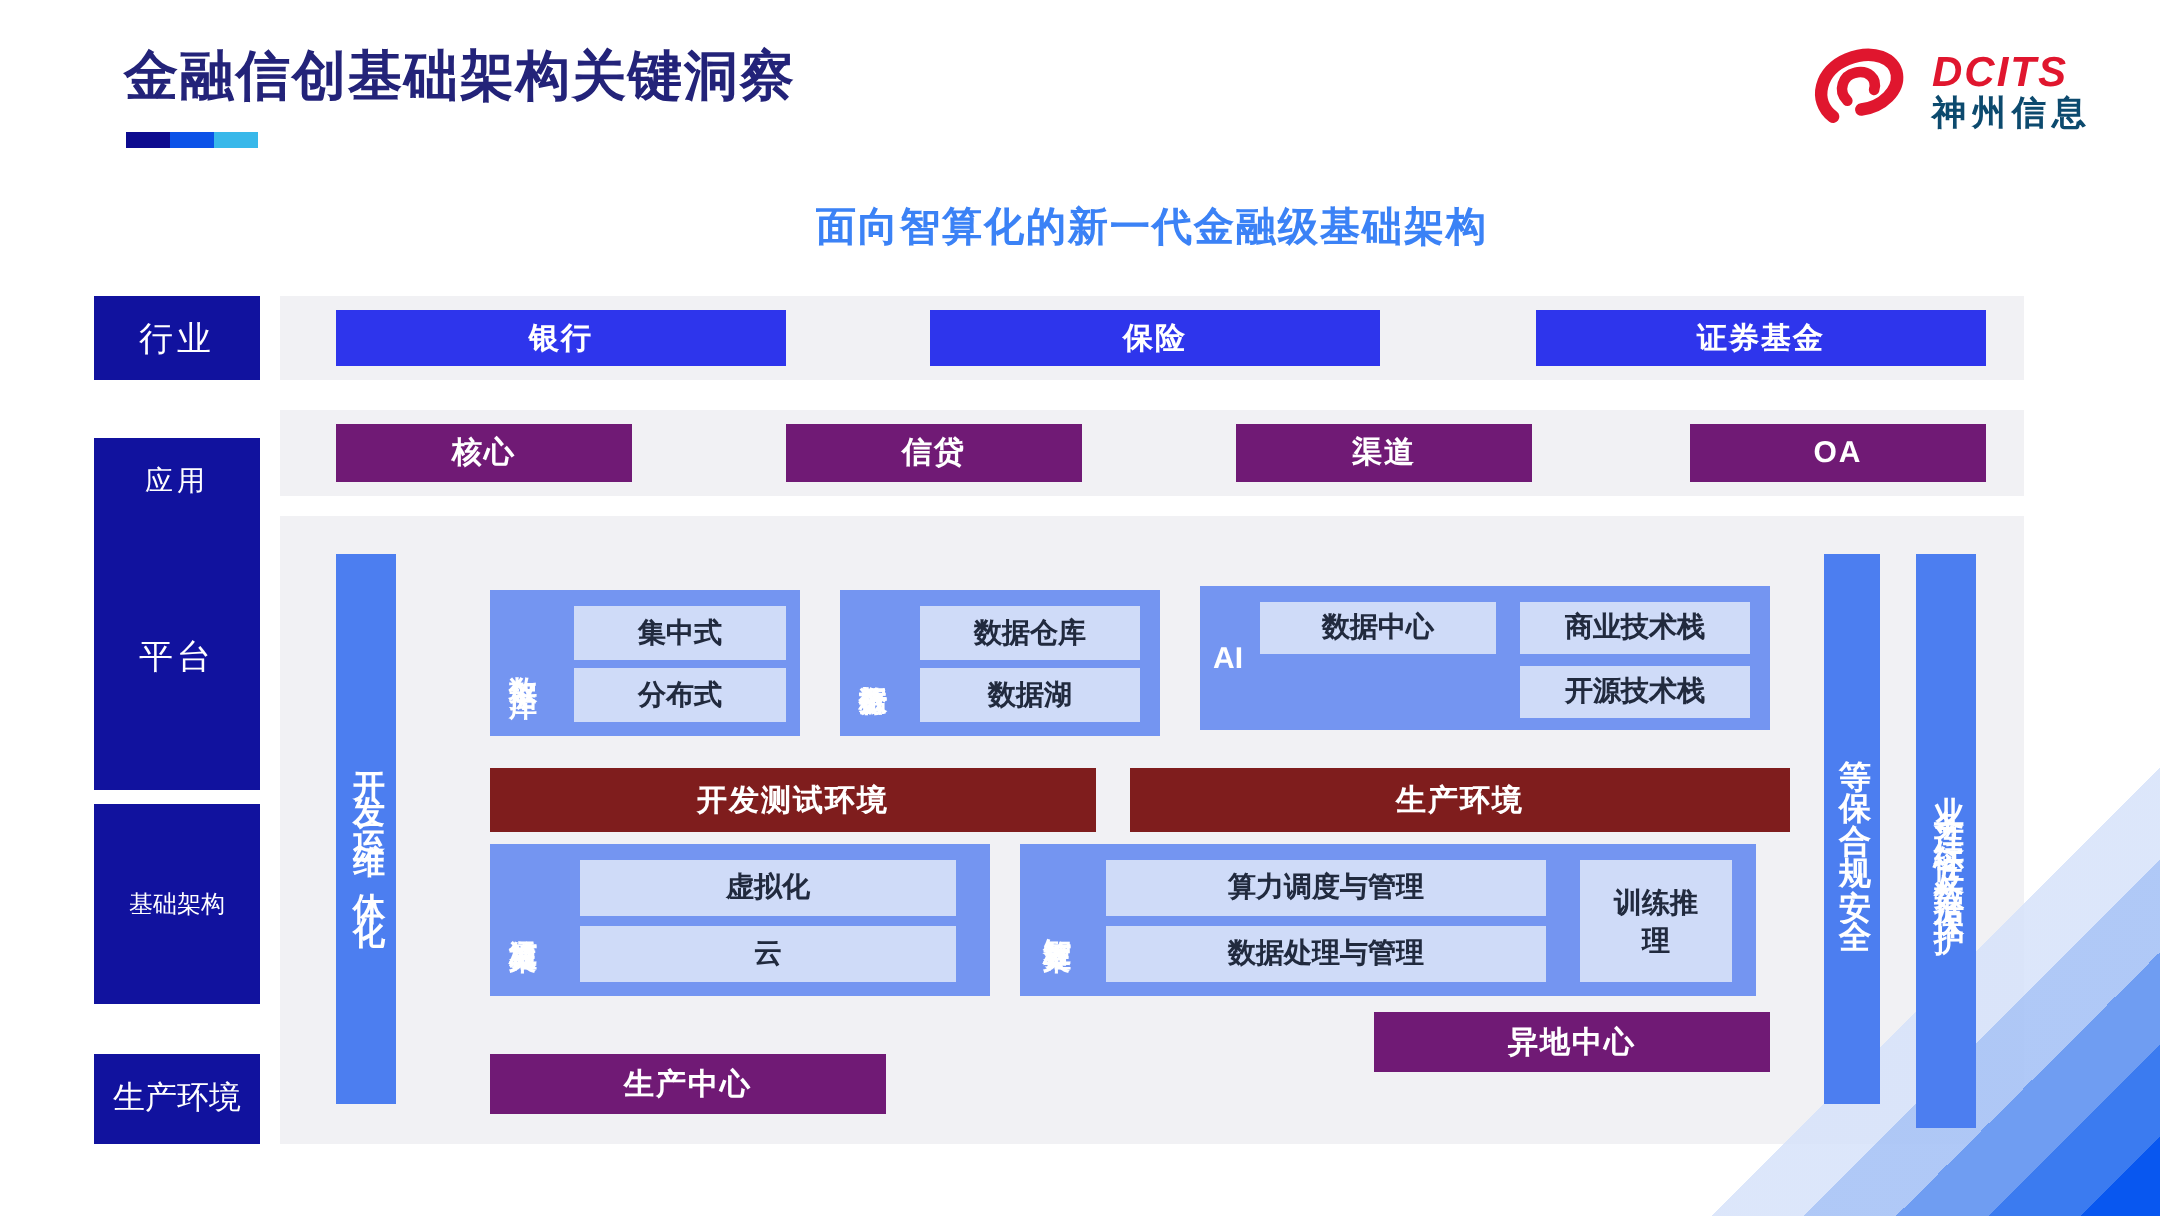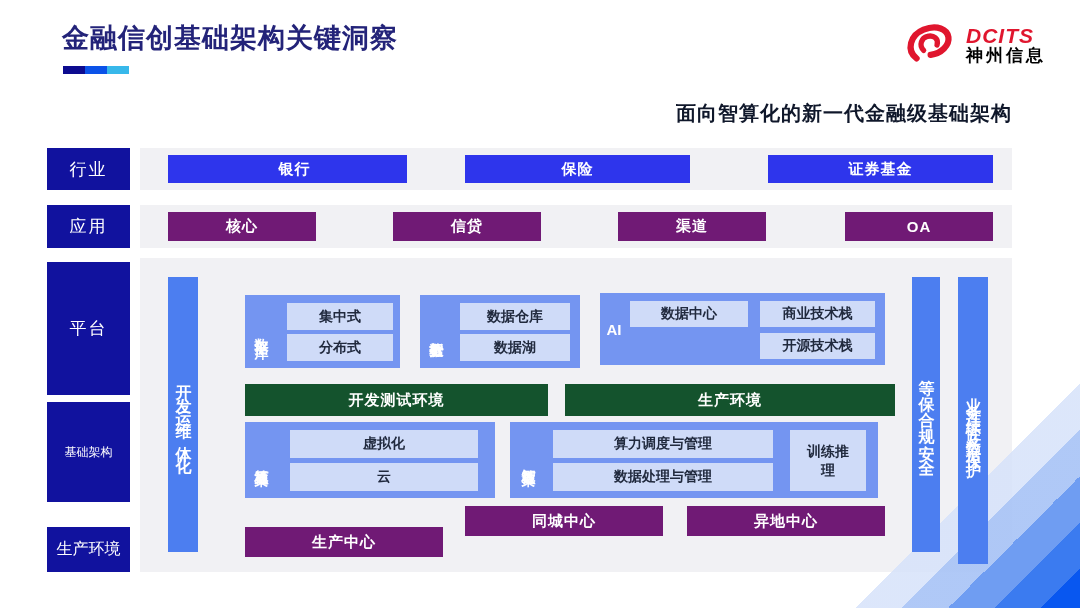--- a/index.html
+++ b/index.html
@@ -8,31 +8,31 @@
     background:#ffffff;font-family:"Liberation Sans","DejaVu Sans",sans-serif;
   }
   .abs{position:absolute;}
   
   .page-title{left:62px;top:20px;font-size:27px;font-weight:bold;color:#232379;letter-spacing:1px;}
   .underline{left:63px;top:66px;width:66px;height:8px;display:flex;}
   .underline span{flex:1;height:100%;}
   .logo{right:34px;top:18px;display:flex;align-items:center;gap:8px;}
   .logo-text{display:flex;flex-direction:column;line-height:1.05;}
   .logo-brand{font-size:21px;font-weight:bold;color:#e0162e;font-style:italic;letter-spacing:1px;}
-  .logo-company{font-size:17px;font-weight:bold;color:#000000;letter-spacing:3px;}
-  .subtitle{left:140px;top:100px;width:872px;text-align:right;font-size:20px;font-weight:bold;color:#0f172a;letter-spacing:1px;}
+  .logo-company{font-size:17px;font-weight:bold;color:#0c4a6e;letter-spacing:3px;}
+  .subtitle{left:140px;top:100px;width:872px;text-align:center;font-size:20px;font-weight:bold;color:#3b82f6;letter-spacing:1px;}
   
   .rail{background:#11129e;color:#fff;font-weight:normal;display:flex;align-items:center;justify-content:center;letter-spacing:2px;}
   
   .grayband{background:#f1f1f4;}
   
   .btn{display:flex;align-items:center;justify-content:center;color:#fff;font-weight:bold;font-size:15px;letter-spacing:1px;}
   .btn-strong{background:#2e35ec;}
   .btn-mid{background:#701a75;}
-  .btn-env{background:#14532d;}
+  .btn-env{background:#7f1d1d;}
   
   .group{background:#7495f1;position:absolute;}
   .group-label-v{position:absolute;color:#fff;font-weight:bold;font-size:14px;
     writing-mode:vertical-rl;text-orientation:upright;letter-spacing:3px;
     top:0;bottom:0;display:flex;align-items:center;justify-content:center;}
   .chip{position:absolute;background:#cfdbf8;color:#212a3e;font-size:14px;font-weight:bold;
     display:flex;align-items:center;justify-content:center;}
   
   .vbar{background:#4c7ef0;color:#fff;font-weight:bold;
     writing-mode:vertical-rl;text-orientation:upright;
@@ -66,25 +66,25 @@
   <span class="logo-text">
     <span class="logo-brand">DCITS</span>
     <span class="logo-company">神州信息</span>
   </span>
 </div>
 
 <div class="abs subtitle">面向智算化的新一代金融级基础架构</div>
 
 <div class="abs rail" style="left:47px;top:148px;width:83px;height:42px;font-size:17px;">行业</div>
 <div class="abs grayband" style="left:140px;top:148px;width:872px;height:42px;"></div>
-<div class="abs btn btn-strong" style="left:168px;top:155px;width:225px;height:28px;padding-left:14px;">银行</div>
+<div class="abs btn btn-strong" style="left:168px;top:155px;width:225px;height:28px;">银行</div>
 <div class="abs btn btn-strong" style="left:465px;top:155px;width:225px;height:28px;">保险</div>
 <div class="abs btn btn-strong" style="left:768px;top:155px;width:225px;height:28px;">证券基金</div>
 
-<div class="abs rail" style="left:47px;top:205px;width:83px;height:43px;font-size:17px;">应用</div>
+<div class="abs rail" style="left:47px;top:219px;width:83px;height:43px;font-size:14px;">应用</div>
 <div class="abs grayband" style="left:140px;top:205px;width:872px;height:43px;"></div>
 <div class="abs btn btn-mid" style="left:168px;top:212px;width:148px;height:29px;">核心</div>
 <div class="abs btn btn-mid" style="left:393px;top:212px;width:148px;height:29px;">信贷</div>
 <div class="abs btn btn-mid" style="left:618px;top:212px;width:148px;height:29px;">渠道</div>
 <div class="abs btn btn-mid" style="left:845px;top:212px;width:148px;height:29px;">OA</div>
 
 <div class="abs rail" style="left:47px;top:262px;width:83px;height:133px;font-size:17px;">平台</div>
 <div class="abs rail" style="left:47px;top:402px;width:83px;height:100px;font-size:12px;letter-spacing:0;">基础架构</div>
 <div class="abs rail" style="left:47px;top:527px;width:83px;height:45px;font-size:16px;letter-spacing:0;">生产环境</div>
 
@@ -121,20 +121,19 @@
   </div>
 
   <div class="group" style="left:370px;top:164px;width:368px;height:76px;">
     <div class="group-label-v" style="left:8px;width:22px;letter-spacing:1px;">智算框架</div>
     <div class="chip" style="left:43px;top:41px;width:220px;height:28px;">数据处理与管理</div>
     <div class="chip" style="left:43px;top:8px;width:220px;height:28px;">算力调度与管理</div>
     <div class="chip" style="left:280px;top:8px;width:76px;height:61px;line-height:1.35;text-align:center;padding:0 16px;box-sizing:border-box;">训练推理</div>
   </div>
 
   <div class="btn btn-mid abs" style="left:105px;top:248px;width:198px;height:30px;margin-top:21px;">生产中心</div>
-  <div class="btn btn-mid abs" style="left:325px;top:248px;width:198px;height:30px;">同城中心</div>
   <div class="btn btn-mid abs" style="left:547px;top:248px;width:198px;height:30px;">异地中心</div>
 
   <div class="vbar abs" style="left:772px;top:19px;width:28px;height:275px;font-size:16px;letter-spacing:16px;">等保合规安全</div>
   <div class="vbar abs" style="left:818px;top:19px;width:30px;height:287px;font-size:15px;letter-spacing:7px;">业务连续性及数据保护</div>
 </div>
 
 <div class="abs corner-decor"></div>
 
 </body></html>

